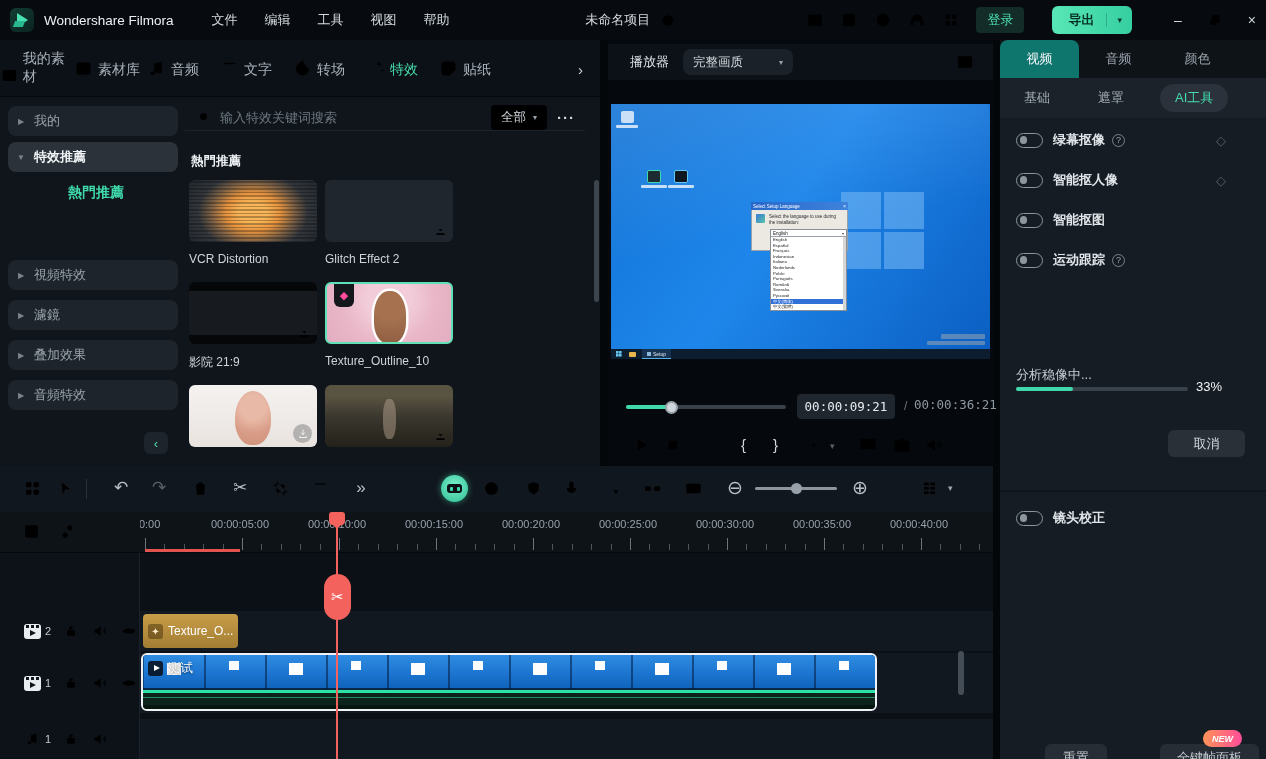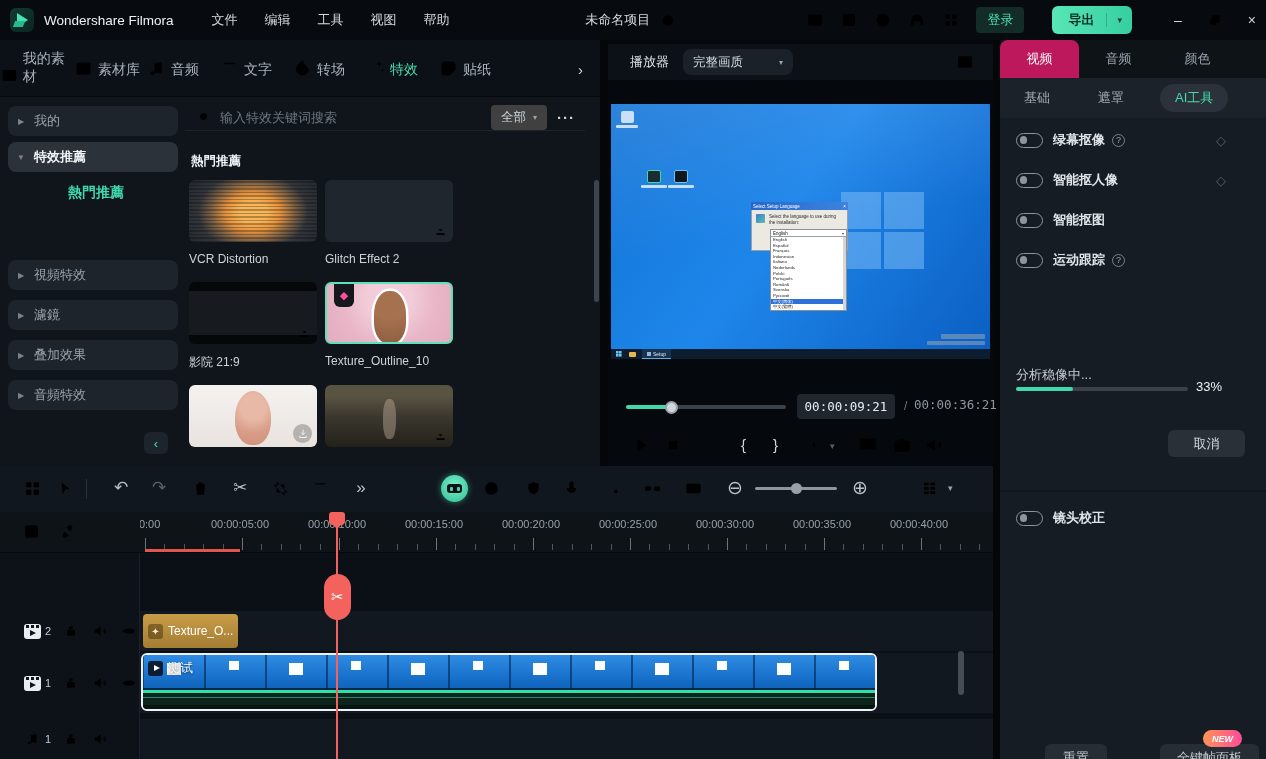--- a/index.html
+++ b/index.html
@@ -36,21 +36,21 @@
 .cat .arr{width:26px;text-align:center;font-size:8px;color:#7c858e}
 .cat.sel{background:#2b323a;color:#f0f3f5;font-weight:bold}
 .subcat{position:absolute;left:0;width:170px;height:26px;display:flex;align-items:center;font-size:13.5px;color:#8e979f;padding-left:60px}
 .subcat.sel{color:#3fd9ab;font-weight:bold;font-size:14px}
 .collapse-btn{position:absolute;right:10px;bottom:8px;width:24px;height:22px;border-radius:6px;background:#1d242b;color:#4adfae;display:flex;align-items:center;justify-content:center;font-size:13px}
 .effects{position:absolute;left:185px;top:62px;width:415px;height:364px}
 .searchbar{position:absolute;left:0;top:2px;width:400px;height:27px;display:flex;align-items:center;background:#10151b;border-bottom:1px solid #1c232b}
 .searchbar .si{width:15px;height:15px;color:#8b949d;margin:0 8px 0 12px}
 .searchbar input{flex:1;background:transparent;border:none;outline:none;color:#c9d0d6;font-size:13px;font-family:inherit}
 .searchbar input::placeholder{color:#6e7881}
-.filter-chip{display:flex;align-items:center;gap:7px;background:#404040;border-radius:4px;padding:4px 10px;font-size:12.5px;color:#cfd6db;margin-right:10px}
+.filter-chip{display:flex;align-items:center;gap:7px;background:#000000;border-radius:4px;padding:4px 10px;font-size:12.5px;color:#cfd6db;margin-right:10px}
 .filter-chip .car{font-size:8px;color:#9aa3ac}
 .more-dots{color:#cfd6db;font-size:15px;letter-spacing:1px;margin-right:10px;font-weight:bold}
 .sectitle{position:absolute;left:6px;top:51px;font-size:12.5px;font-weight:bold;color:#eef2f5}
 .card{position:absolute;width:128px;height:62px;border-radius:6px;overflow:hidden;background:#20262e}
 .card .dl{position:absolute;right:5px;bottom:4px;width:15px;height:15px;color:#eef2f5}
 .card .dlc{position:absolute;right:5px;bottom:4px;width:19px;height:19px;border-radius:50%;background:rgba(135,135,135,.55);display:flex;align-items:center;justify-content:center;color:#fff}
 .card .dlc .ic{width:12px;height:12px}
 .card-label{position:absolute;font-size:12px;color:#cdd4d9;white-space:nowrap}
 .c-vcr{background:repeating-linear-gradient(0deg,rgba(0,0,0,.28) 0 1.5px,transparent 1.5px 3.5px),radial-gradient(ellipse 55% 80% at 50% 52%,#f8b658 0 20%,#e8953f 38%,#7a5f45 60%,#33373c 78%,#272c32 100%)}
 .c-glitch{background:radial-gradient(ellipse 20% 65% at 55% 45%,rgba(255,255,255,.55),transparent 70%),repeating-linear-gradient(0deg,rgba(255,255,255,.07) 0 2px,rgba(0,0,0,.14) 2px 4px),linear-gradient(100deg,#cquiet,#cfcfcf 0 18%,#9d9d9d 35%,#6f6f6f 55%,#4a4a4a 80%,#3a3a3a)}
@@ -105,21 +105,21 @@
 .tcsep{position:absolute;left:296px;top:7px;font-size:12px;color:#6e7881}
 .tctotal{position:absolute;left:306px;top:5px;font-family:"DejaVu Sans Mono",monospace;font-size:12.5px;color:#8f98a1}
 .pctrl{position:absolute;left:0;top:388px;width:385px;height:34px;color:#d2d8de}
 .pc{position:absolute;top:7px;width:20px;height:20px}
 .pc.brace{font-size:15px;color:#d2d8de;width:auto;top:8px}
 .pc.dim{color:#5a626b}
 
 .props{position:absolute;left:1000px;top:40px;width:266px;height:719px;background:#161c23}
 .ptabs{position:absolute;left:0;top:0;width:266px;height:38px;background:#0e1318;display:flex}
 .ptab{width:79px;display:flex;align-items:center;justify-content:center;font-size:13px;color:#97a0a9}
-.ptab.active{background:#be185d;color:#f2f5f7;border-radius:8px 8px 0 0}
+.ptab.active{background:#0f766e;color:#f2f5f7;border-radius:8px 8px 0 0}
 .subtabs{position:absolute;left:0;top:38px;width:266px;height:40px;background:#1b222a;display:flex;align-items:center}
 .subtab{font-size:13px;color:#a6afb7}
 .subtab.s1{margin-left:24px}
 .subtab.s2{margin-left:48px}
 .subtab.pill{margin-left:36px;background:#2b323b;color:#45dcac;border-radius:14px;padding:5px 15px}
 .togrow{position:absolute;left:0;width:266px;height:40px;display:flex;align-items:center}
 .tog{width:27px;height:15px;border:1.5px solid #8d969f;border-radius:8px;position:relative;margin-left:16px;flex:none}
 .tog i{position:absolute;left:2.5px;top:2.5px;width:7.5px;height:7.5px;border-radius:50%;background:#8d969f}
 .tog.on{border-color:#3ed3a6}
 .tog.on i{left:auto;right:2.5px;background:#3ed3a6}

